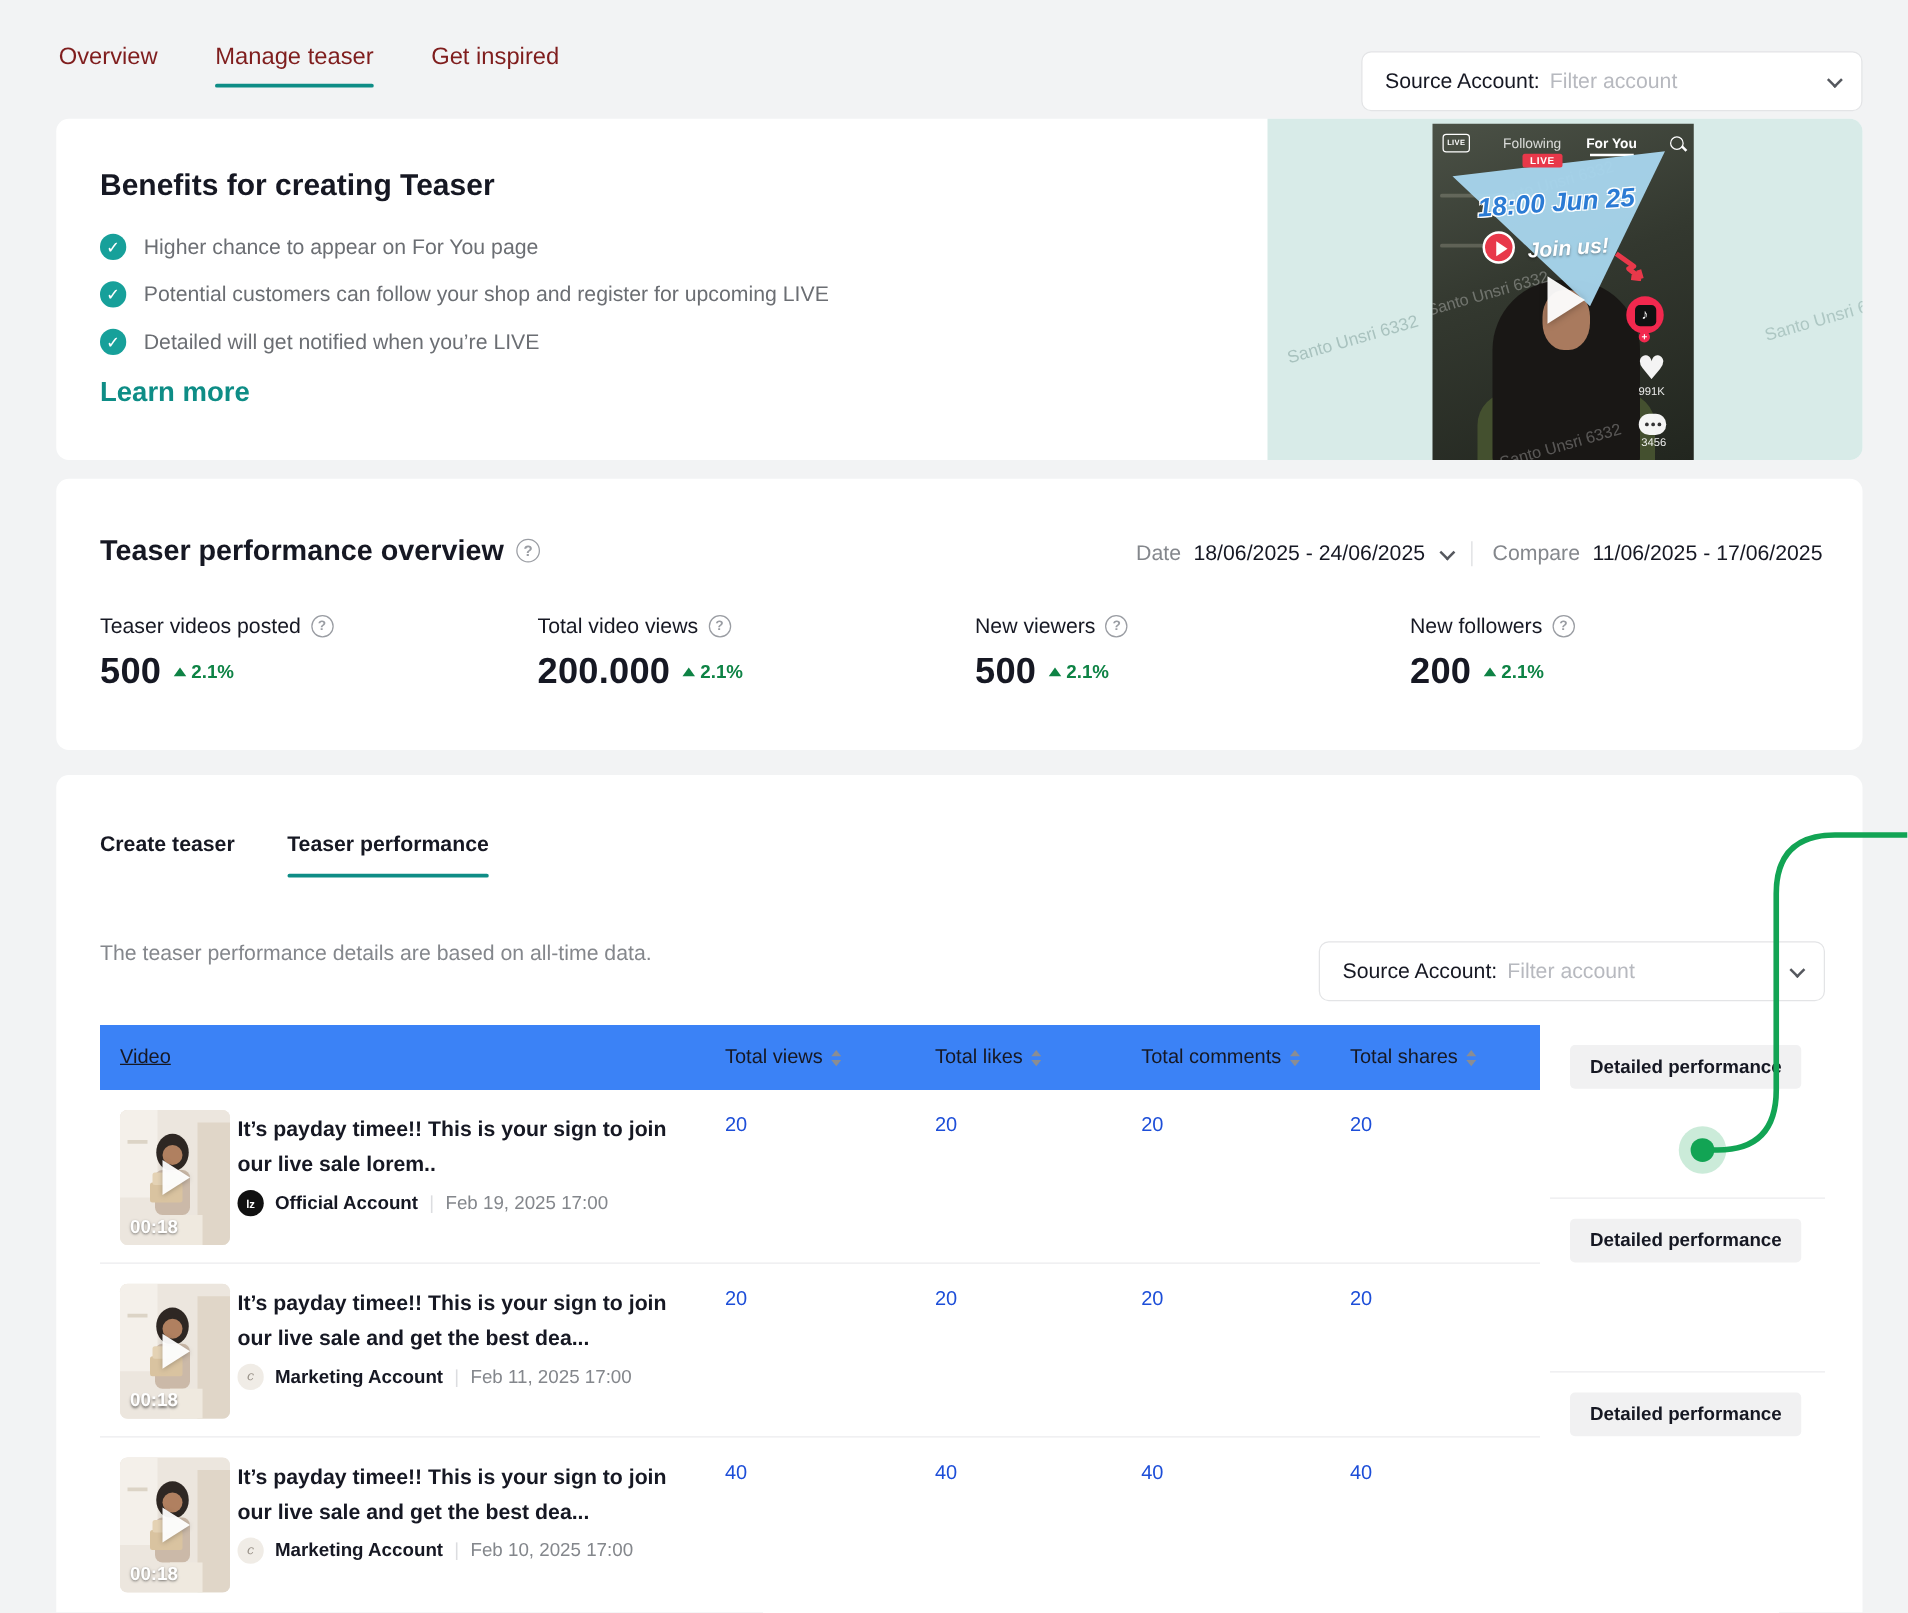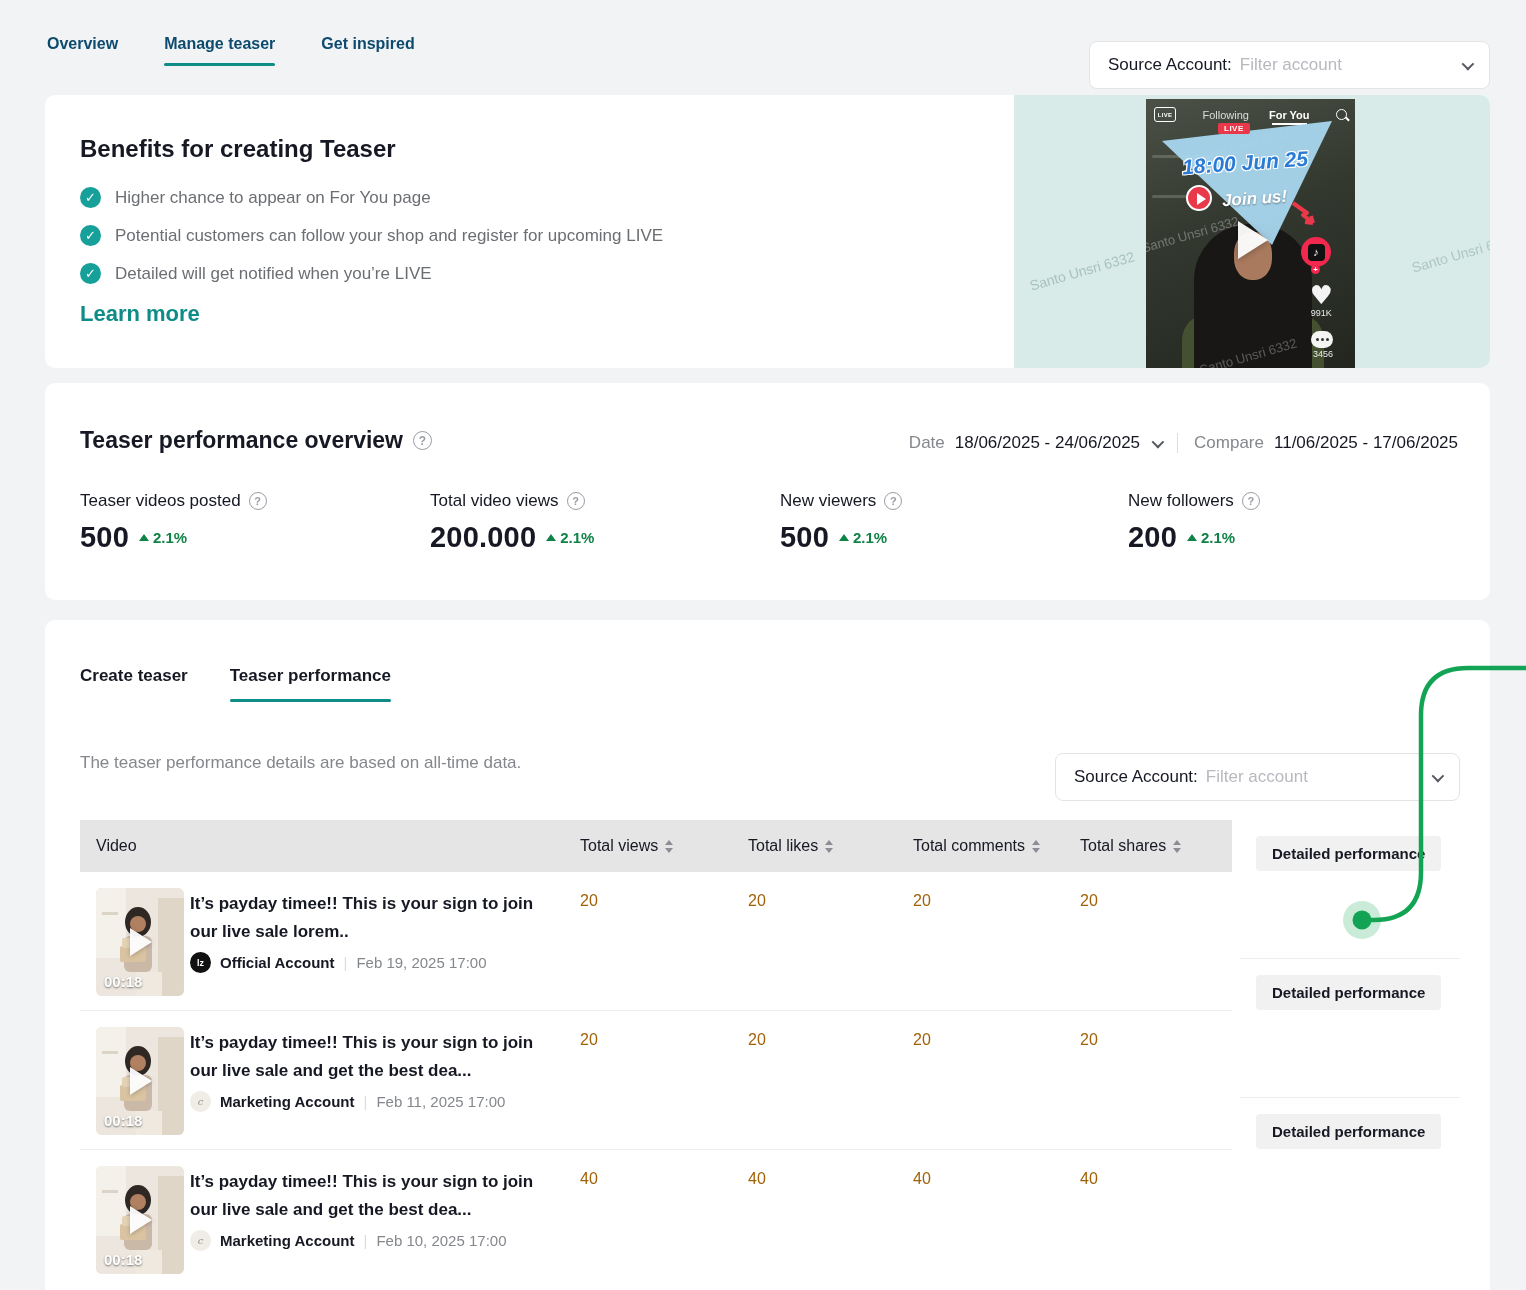--- a/index.html
+++ b/index.html
@@ -2,21 +2,21 @@
 <html><head>
 <meta charset="utf-8">
 <style>
   * { margin:0; padding:0; box-sizing:border-box; }
   html,body { width:1526px; height:1290px; }
   body { font-family:"Liberation Sans","DejaVu Sans",sans-serif; background:#f2f3f4; position:relative; overflow:hidden; color:#161823; }
   .page { position:absolute; inset:0; }
 
   
   .topnav { position:absolute; left:47px; top:35px; display:flex; gap:46px; }
-  .topnav .tab { font-size:16px; font-weight:700; color:#0c4a6e; position:relative; cursor:pointer; }
+  .topnav .tab { font-size:19px; font-weight:400; color:#7f1d1d; position:relative; cursor:pointer; }
   .topnav .tab.active:after { content:""; position:absolute; left:0; right:0; bottom:-13px; height:3px; background:#0e8d86; border-radius:2px; }
 
   .select-box { position:absolute; height:48px; background:#fff; border:1px solid #e3e4e6; border-radius:8px; display:flex; align-items:center; padding:0 18px; font-size:17px;margin-top:16px; }
   .select-box .lbl { color:#161823; margin-right:8px; }
   .select-box .ph { color:#b7b9bf; }
   .chev { width:9px; height:9px; border-right:2px solid #55585e; border-bottom:2px solid #55585e; transform:rotate(45deg) translateY(-2px); margin-left:auto; }
   #src-top { right:36px; top:25px; width:401px; }
 
   
   .card { position:absolute; background:#fff; border-radius:10px; }
@@ -91,39 +91,39 @@
   .panel-tabs { position:absolute; left:35px; top:46px; display:flex; gap:42px; }
   .panel-tabs .ptab { font-size:17px; font-weight:700; position:relative; cursor:pointer; }
   .panel-tabs .ptab.active:after { content:""; position:absolute; left:0; right:0; bottom:-16px; height:3px; background:#0e8d86; border-radius:2px; }
   .panel-note { position:absolute; left:35px; top:133px; font-size:17px; color:#84878c; }
   #src-table { right:30px; top:117px; width:405px; }
 
   
   .tbl { position:absolute; left:35px; top:200px; width:1380px; }
   .tbl-main { position:absolute; left:0; top:0; width:1152px; }
   .tbl-actions { position:absolute; left:1160px; top:0; width:220px; }
-  .thead { height:52px; background:#e5e5e5; display:flex; align-items:center; font-size:16px; color:#161823; }
+  .thead { height:52px; background:#3b82f6; display:flex; align-items:center; font-size:16px; color:#161823;text-decoration:underline; }
   .th { display:flex; align-items:center; gap:7px; }
   .sort { display:flex; flex-direction:column; gap:3px; cursor:pointer; }
   .sort .s-up { width:0;height:0;border-left:4px solid transparent;border-right:4px solid transparent;border-bottom:5px solid #8a8d93; }
   .sort .s-dn { width:0;height:0;border-left:4px solid transparent;border-right:4px solid transparent;border-top:5px solid #8a8d93; }
   .trow { position:relative; height:139px; border-bottom:1px solid #ececee; }
   .thumb { position:absolute; left:16px; top:16px; width:88px; height:108px; border-radius:6px; overflow:hidden; background:#ece5dc; }
   .thumb svg { display:block; }
   .thumb .play { position:absolute; left:34px; top:40px; border-left:22px solid rgba(255,255,255,.95); border-top:14px solid transparent; border-bottom:14px solid transparent; filter:drop-shadow(0 1px 2px rgba(0,0,0,.25)); }
   .thumb .dur { position:absolute; left:8px; bottom:6px; color:#fff; font-size:15px; font-weight:600; text-shadow:0 1px 2px rgba(0,0,0,.5); }
   .v-title { position:absolute; left:110px; top:18px; width:352px; font-size:17px; font-weight:600; line-height:28px; color:#161823; }
   .v-meta { position:absolute; left:110px; top:80px; display:flex; align-items:center; gap:9px; font-size:15px; }
   .avatar { width:21px; height:21px; border-radius:50%; display:flex; align-items:center; justify-content:center; flex:none; }
   .avatar.dark { background:#111; color:#fff; font-size:9px; font-weight:700; }
   .avatar.light { background:#f0ece6; color:#9a938a; font-size:10px; font-style:italic; font-family:"DejaVu Serif",serif; }
   .acct-name { font-weight:600; color:#161823; }
   .meta-div { color:#dcdde0; }
   .meta-date { color:#84878c; }
-  .cell-num { position:absolute; top:20px; font-size:16px; color:#a16207; }
+  .cell-num { position:absolute; top:20px; font-size:16px; color:#1d4ed8; }
   .c-views { left:500px; } .c-likes { left:668px; } .c-comments { left:833px; } .c-shares { left:1000px; }
   .h-video { margin-left:16px; } .h-views { position:absolute; left:500px; } .h-likes { position:absolute; left:668px; }
   .h-comments { position:absolute; left:833px;justify-content:space-between; } .h-shares { position:absolute; left:1000px; }
   .h-actions { margin-left:16px; }
   .act-row { position:relative; height:139px; border-bottom:1px solid #ececee; }
   .detail-btn { position:absolute; left:16px; top:16px; background:#f1f1f2; border:none; border-radius:4px; padding:9px 16px; font-size:15px; font-weight:600; color:#161823; font-family:inherit; cursor:pointer; white-space:nowrap; }
 
   
   #guide-curve { position:absolute; left:0; top:0; width:1526px; height:1290px; pointer-events:none; z-index:50; }
 </style>

